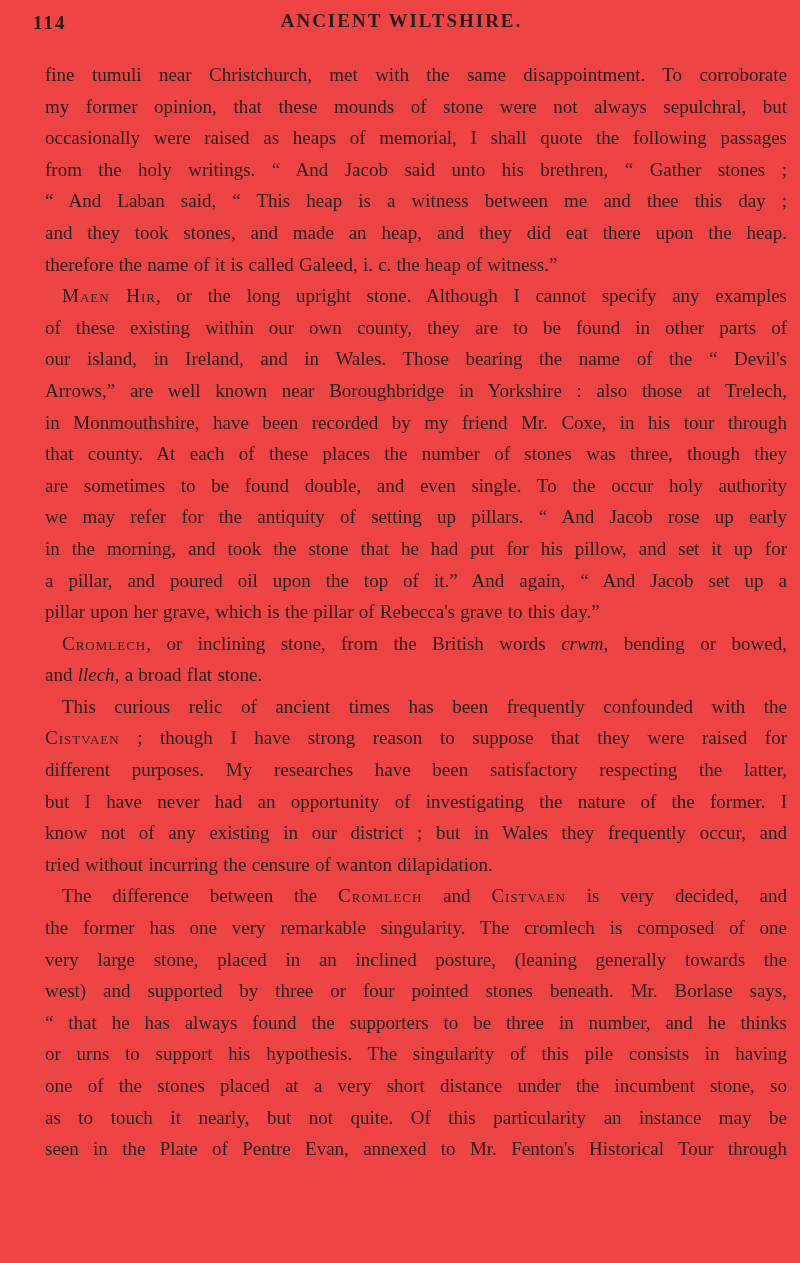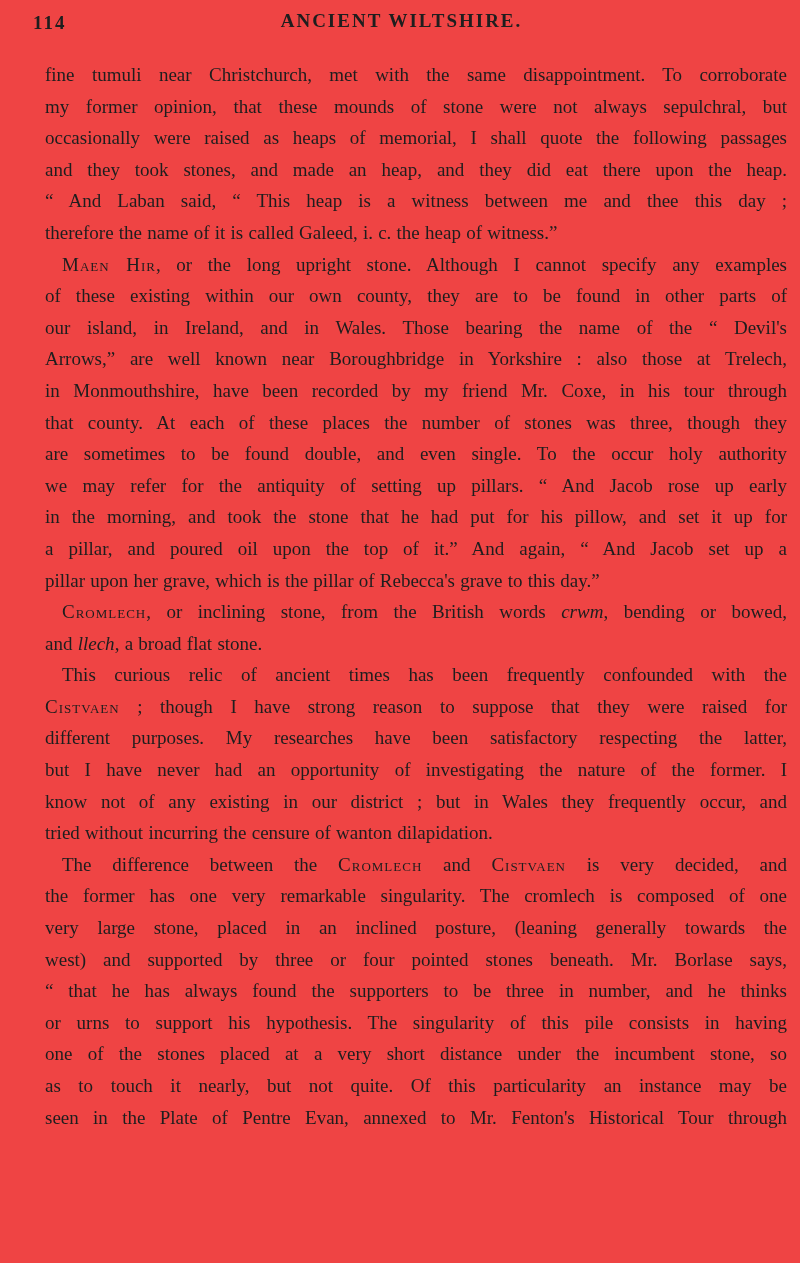--- a/index.html
+++ b/index.html
@@ -72,22 +72,23 @@
 
 <div class="page">
   <div class="running-head">
     <span class="page-num">114</span>
     <span class="head-title">ANCIENT WILTSHIRE.</span>
   </div>
   <div class="body-text">
       <div class="line"><span>fine tumuli near Christchurch, met with the same disappointment.  To corroborate</span></div>
       <div class="line"><span>my former opinion, that these mounds of stone were not always sepulchral, but</span></div>
       <div class="line"><span>occasionally were raised as heaps of memorial, I shall quote the following passages</span></div>
+      <div class="line"><span>from the holy writings.  “ And Jacob said unto his brethren, “ Gather stones ;</span></div>
+      <div class="line"><span>“ And Laban said, “ This heap is a witness between me and thee this day ;</span></div>
       <div class="line"><span>and they took stones, and made an heap, and they did eat there upon the heap.</span></div>
-      <div class="line"><span>“ And Laban said, “ This heap is a witness between me and thee this day ;</span></div>
       <div class="line last"><span>therefore the name of it is called Galeed, i. c. the heap of witness.”</span></div>
       <div class="line indent"><span class="sc">Maen Hir</span><span>, or the long upright stone.  Although I cannot specify any examples</span></div>
       <div class="line"><span>of these existing within our own county, they are to be found in other parts of</span></div>
       <div class="line"><span>our island, in Ireland, and in Wales.  Those bearing the name of the “ Devil's</span></div>
       <div class="line"><span>Arrows,” are well known near Boroughbridge in Yorkshire :  also those at Trelech,</span></div>
       <div class="line"><span>in Monmouthshire, have been recorded by my friend Mr. Coxe, in his tour through</span></div>
       <div class="line"><span>that county.  At each of these places the number of stones was three, though they</span></div>
       <div class="line"><span>are sometimes to be found double, and even single.  To the occur holy authority</span></div>
       <div class="line"><span>we may refer for the antiquity of setting up pillars.  “ And Jacob rose up early</span></div>
       <div class="line"><span>in the morning, and took the stone that he had put for his pillow, and set it up for</span></div>

